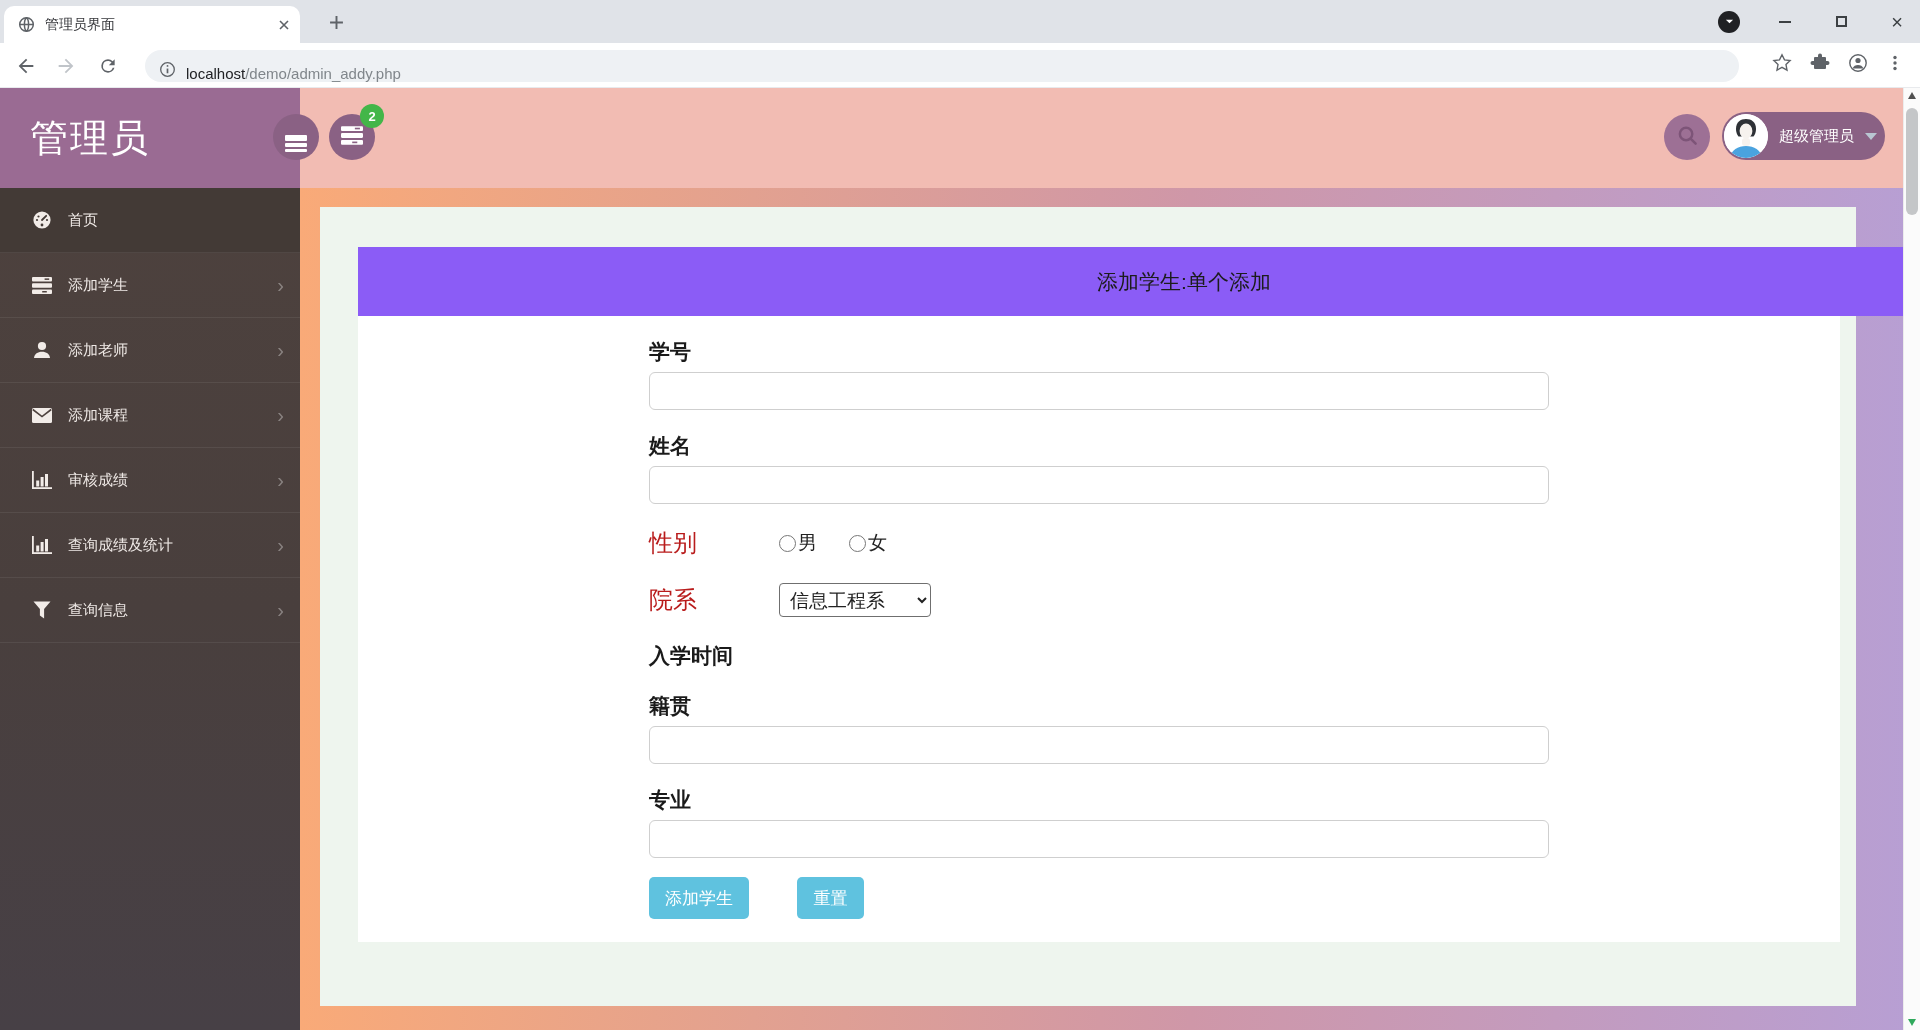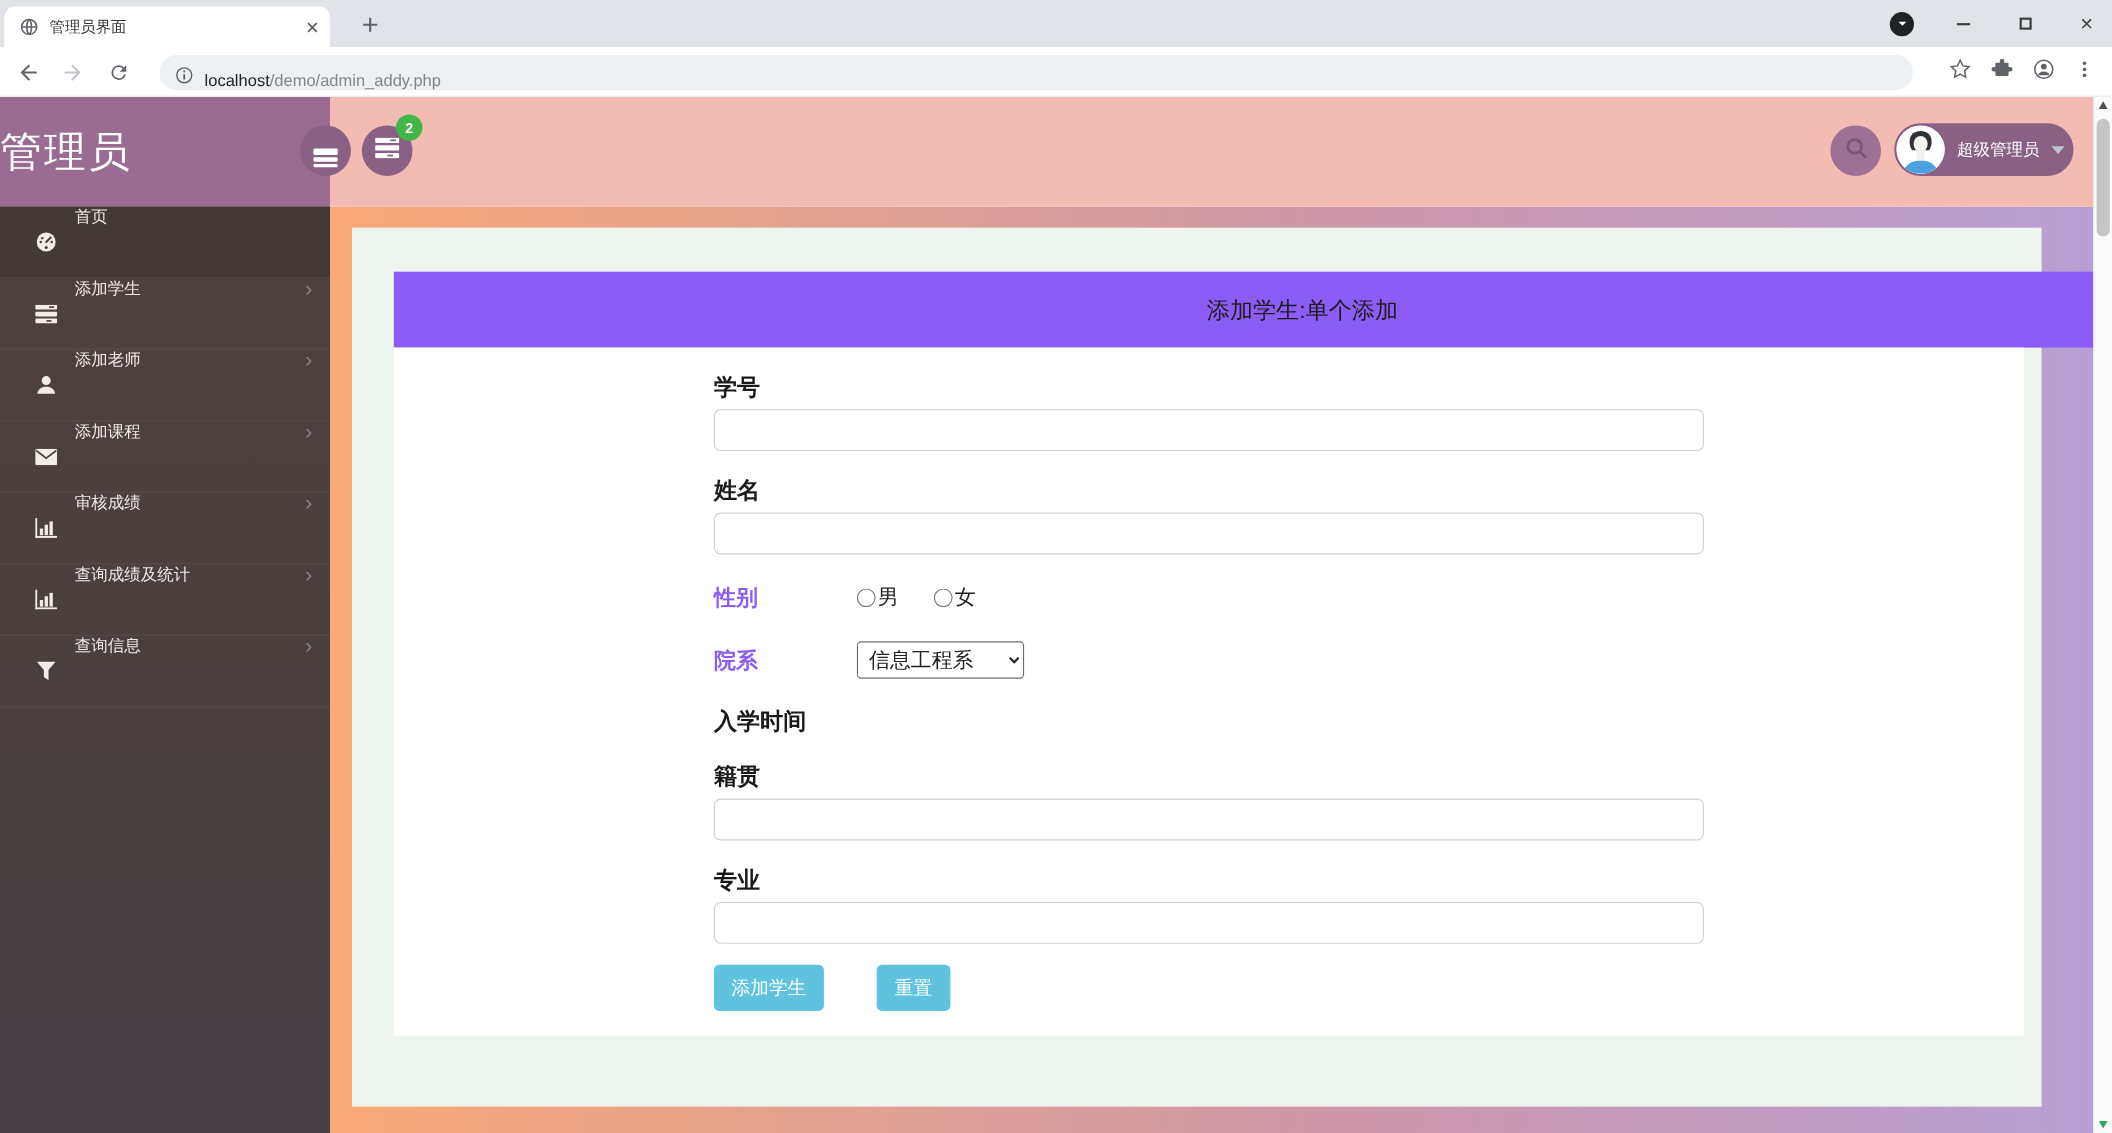--- a/index.html
+++ b/index.html
@@ -21,22 +21,22 @@
   .toolbar { position:absolute; top:43px; left:0; width:1920px; height:45px; background:#fff; border-bottom:1px solid #e8eaed; z-index:40; }
   .nav-ico { position:absolute; top:11px; width:24px; height:24px; display:flex; align-items:center; justify-content:center; }
   .omnibox { position:absolute; left:145px; top:7px; width:1594px; height:32px; background:#eef1f4; border-radius:16px; display:flex; align-items:flex-end; padding:0 14px; }
   .url { font-size:15px; margin-left:10px; white-space:nowrap; }
   .url .host { color:#202124; }
   .url .path { color:#80868b; }
   .tb-right { position:absolute; right:16px; top:10px; display:flex; gap:18px; align-items:center; }
 
   
   .sidebar { position:absolute; left:0; top:88px; width:300px; height:942px; background:linear-gradient(180deg,#4e423e 0%, #493f3d 55%, #474046 100%); z-index:5; }
-  .brand { height:100px; background:#9a6b93; color:#fff; font-size:38px; display:flex; align-items:center; letter-spacing:2px; }
-  .nav-item { height:65px; display:flex; padding:0 20px 0 30px; color:#efe9e6; font-size:15px; border-bottom:1px solid rgba(255,255,255,0.07); position:relative; cursor:pointer; }
+  .brand { height:100px; background:#9a6b93; color:#fff; font-size:38px; display:flex; align-items:center; padding-left:30px; letter-spacing:2px; }
+  .nav-item { height:65px; display:flex; align-items:center; padding:0 20px 0 30px; color:#efe9e6; font-size:15px; border-bottom:1px solid rgba(255,255,255,0.07); position:relative; cursor:pointer; }
   .nav-item.active { background:#433a36; }
   .nav-ic { width:24px; margin-right:14px; display:flex; justify-content:center; align-items:center; color:#f2ece8; }
   .chev { position:absolute; right:16px; color:rgba(255,255,255,0.35); font-size:20px; line-height:1; }
 
   .topbar { position:absolute; left:300px; top:88px; width:1620px; height:100px; background:#f2bcb3; z-index:10; }
   .pcircle { position:absolute; width:46px; height:46px; border-radius:50%; background:#8a6184; display:flex; align-items:center; justify-content:center; color:#fff; }
   .hamburger { left:-27px; top:26px; }
   .hamburger span { display:block; width:22px; height:3.5px; background:#fff; border-radius:1px; margin:2.2px 0; }
   .notif { left:29px; top:26px; }
   .badge { position:absolute; top:-10px; right:-9px; width:24px; height:24px; border-radius:50%; background:#43b649; color:#fff; font-size:13px; font-weight:bold; display:flex; align-items:center; justify-content:center; }
@@ -48,21 +48,21 @@
 
   .main { position:absolute; left:300px; top:188px; width:1620px; height:842px; background:linear-gradient(90deg,#f9aa78 0%, #e2a190 28%, #cf97a8 55%, #b79fd4 100%); }
   .card { position:absolute; left:20px; top:19px; width:1536px; height:799px; background:#eef5ee; }
   .band { position:absolute; left:38px; top:40px; width:1652px; height:69px; background:#8b5cf6; display:flex; align-items:center; justify-content:center; font-size:21px; color:#1c1c1c; }
   .formwhite { position:absolute; left:38px; top:109px; width:1482px; height:626px; background:#fff; }
   .fields { width:900px; margin:0 auto; padding-top:22px; }
   .glabel { display:block; font-size:21px; font-weight:700; color:#1a1a1a; margin:22px 0 6px; }
   .glabel.first { margin-top:0; }
   .text-input { width:100%; height:38px; border:1px solid #cfcfcf; border-radius:6px; padding:0 12px; font-size:16px; background:#fff; }
   .inline { display:flex; align-items:center; margin-top:21px; height:36px; }
-  .ilabel { width:130px; font-size:20px; font-weight:700; color:#8b5cf6; }
+  .ilabel { width:130px; font-size:24px; font-weight:400; color:#b91c1c; }
   .radios { display:flex; align-items:center; font-size:19px; color:#222; }
   .radios input { width:17px; height:17px; margin:0 2px 0 0; accent-color:#666; }
   .radios .r2 { margin-left:32px; }
   .dept-select { height:34px; min-width:152px; font-size:19px; border:1px solid #6f6f6f; border-radius:4px; padding:0 6px; background:#fff; color:#222; }
   .date-input { position:relative; width:100%; height:38px; border:1px solid #cfcfcf; border-radius:6px; display:flex; align-items:center; padding:0 12px; font-size:17px; color:#3f3f3f; background:#fff; cursor:text; }
   .cal { position:absolute; right:18px; top:7px; }
   .btn-row { display:flex; gap:48px; margin-top:19px; }
   .btn { background:#5fc2df; color:#fff; border:none; border-radius:5px; font-size:17px; height:42px; cursor:pointer; }
   .btn-submit { width:100px; }
   .btn-reset { width:67px; }

